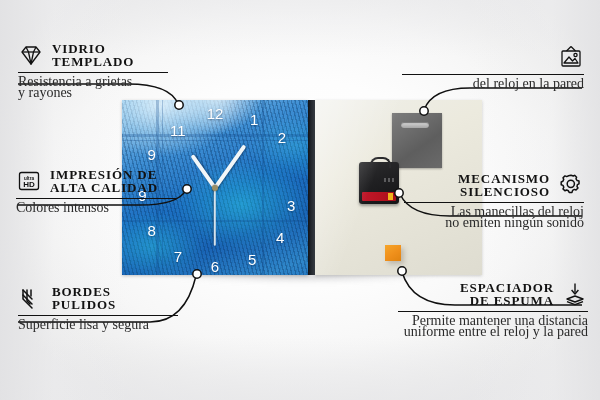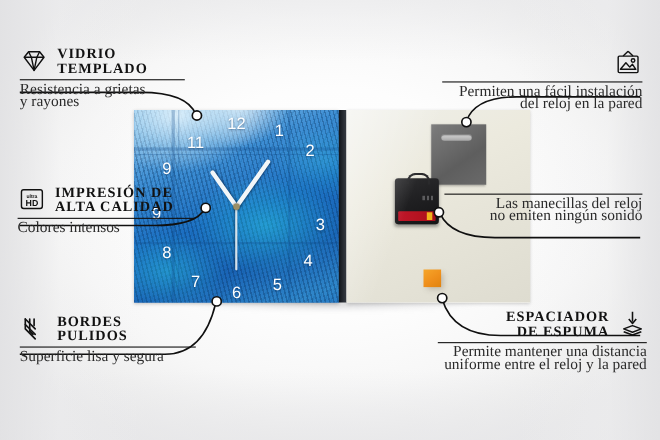--- a/index.html
+++ b/index.html
@@ -307,25 +307,38 @@
           <path d="M13 2.5 L8.5 7"></path>
               <path d="M13 2.5 L17.5 7"></path>
           <rect x="4" y="7" width="18" height="15" rx="1"></rect>
           <path d="M6 19 L11 13 L14.5 17 L17 14.5 L20 19 Z"></path>
           <circle cx="17.5" cy="11" r="1.6"></circle>
             </g>
           </svg>
       </span>
     </div>
     <div class="co-rule"></div>
-    <div class="co-desc">Permiten una fácil instalación</div>
     <div class="co-desc">del reloj en la pared</div>
   </div>
 
   <div class="callout co-right" style="right:16px;top:172px;width:180px">
+    <div class="co-head">
+      <div>
+        <div class="co-title">MECANISMO</div>
+        <div class="co-title">SILENCIOSO</div>
+      </div>
+      <span class="ico">
+        <svg viewBox="0 0 26 26">
+            <g fill="none" stroke="#111" stroke-width="1.5" stroke-linejoin="round">
+          <path d="M13 3.2 L15.3 4 L16.6 3.3 L18.6 5.3 L18 6.8 L19.2 8.6 L21 9 L21 11.8 L19.4 12.6 L19 14.6 L20 16 L18 18 L16.4 17.4 L14.6 18.4 L14 20.4 H11.2 L10.4 18.8 L8.6 18 L6.9 18.8 L5 16.9 L5.8 15.2 L5 13.4 L3.2 12.8 V10 L4.9 9.3 L5.7 7.4 L5 5.8 L7 3.9 L8.7 4.6 L10.6 3.8 Z"></path>
+          <circle cx="12.8" cy="11.8" r="3.6"></circle>
+            </g>
+          </svg>
+      </span>
+    </div>
     <div class="co-rule"></div>
     <div class="co-desc">Las manecillas del reloj</div>
     <div class="co-desc">no emiten ningún sonido</div>
   </div>
 
   <div class="callout co-right" style="right:12px;top:281px;width:190px">
     <div class="co-head">
       <div>
         <div class="co-title">ESPACIADOR</div>
         <div class="co-title">DE ESPUMA</div>

